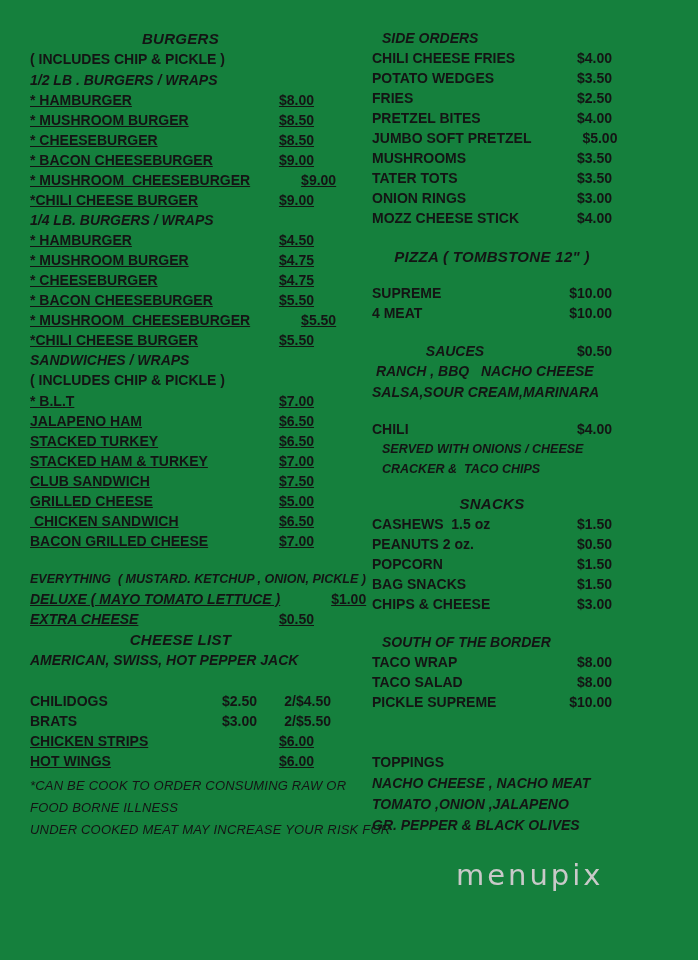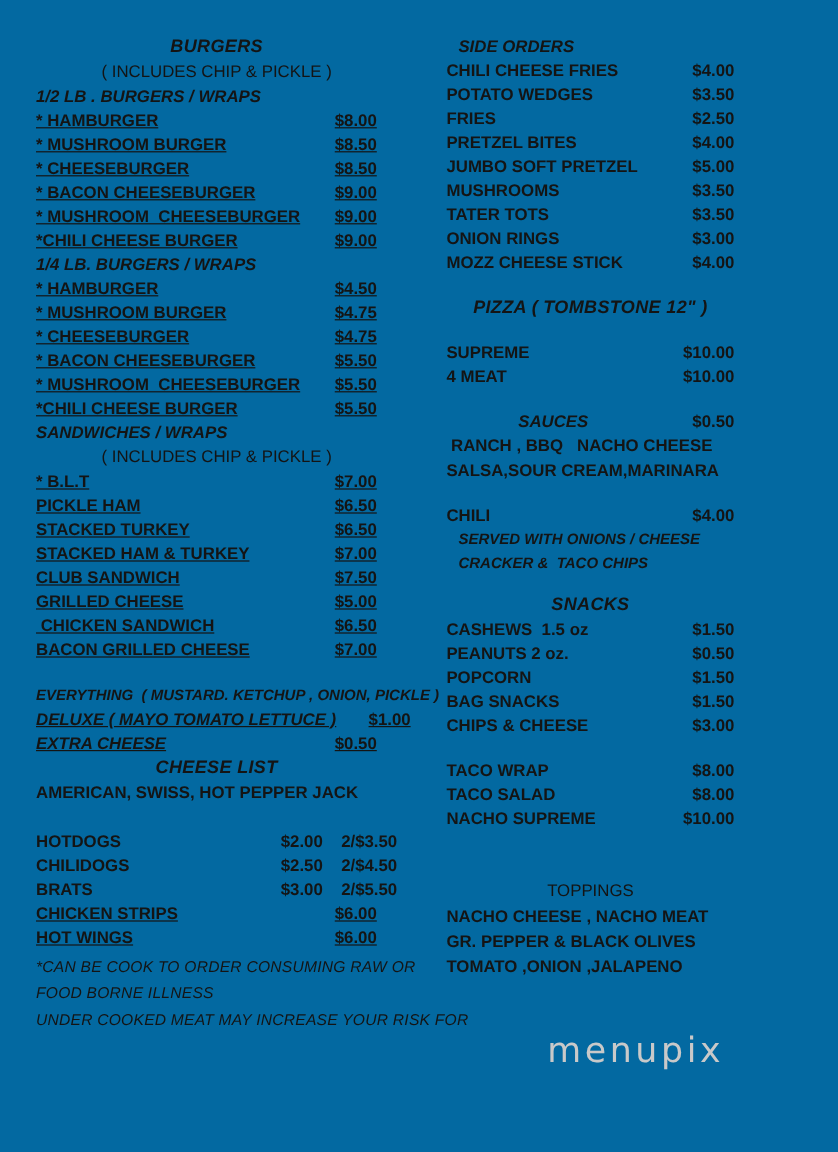--- a/index.html
+++ b/index.html
@@ -4,51 +4,51 @@
 <style>
   * { margin:0; padding:0; box-sizing:border-box; }
   html,body { width:698px; height:960px; }
   body {
     background:#ffffff;
     font-family:"Liberation Sans", sans-serif;
     color:#141414;
     position:relative;
     overflow:hidden;
   }
-  .page { position:absolute; inset:0; background:#0369a1; }
+  .page { position:absolute; inset:0; background:#15803d; }
   .col { position:absolute; top:28px; }
   .col-left  { left:30px;  width:301px; }
   .col-right { left:372px; width:240px; }
 
   .heading {
     text-align:center; font-weight:bold; font-style:italic;
     font-size:15px; line-height:21px; letter-spacing:.3px; white-space:pre;
   }
   .heading2 {
-    text-align:center; font-weight:normal;
+    font-weight:bold;
     font-size:14px; line-height:21px; white-space:pre;
   }
   .subheading {
     font-weight:bold; font-style:italic;
     font-size:14px; line-height:20px; white-space:pre;
   }
   .row {
     display:flex; align-items:flex-start;
-    font-weight:bold; font-size:14px; line-height:20px;
+    font-weight:bold; font-size:14px; line-height:20px;gap:12px;
   }
   .row .iname { white-space:pre; }
   .row .fill  { flex:1; }
   .row .price  { min-width:62px; text-align:right; white-space:pre; }
   .row .price2 { width:62px;     text-align:right; white-space:pre; }
   .col-left .row.single { padding-right:17px;text-decoration:underline; }
   .row.italic .iname { font-style:italic; }
   .row.center-name .iname { flex:1; text-align:center; }
 
   .text {
-    font-weight:bold; font-size:14px; line-height:21px; white-space:pre;
+    font-weight:bold; font-size:14px; line-height:21px; white-space:pre;font-style:italic;
   }
   .note {
     font-weight:bold; font-style:italic;
     font-size:12.5px; line-height:20px; white-space:pre;
   }
   .note.light {
     font-weight:normal; font-size:13px; line-height:22px; letter-spacing:.2px;
   }
   .indent { padding-left:10px; }
   .spacer { width:100%; }
@@ -129,21 +129,21 @@
         <span class="price">$5.50</span>
       </div>
       <div class="subheading">SANDWICHES / WRAPS</div>
       <div class="heading2">( INCLUDES CHIP &amp; PICKLE )</div>
       <div class="row  single">
         <span class="iname">* B.L.T</span>
         <span class="fill"></span>
         <span class="price">$7.00</span>
       </div>
       <div class="row  single">
-        <span class="iname">PICKLE HAM</span>
+        <span class="iname">JALAPENO HAM</span>
         <span class="fill"></span>
         <span class="price">$6.50</span>
       </div>
       <div class="row  single">
         <span class="iname">STACKED TURKEY</span>
         <span class="fill"></span>
         <span class="price">$6.50</span>
       </div>
       <div class="row  single">
         <span class="iname">STACKED HAM &amp; TURKEY</span>
@@ -178,26 +178,20 @@
         <span class="price">$1.00</span>
       </div>
       <div class="row italic single">
         <span class="iname">EXTRA CHEESE</span>
         <span class="fill"></span>
         <span class="price">$0.50</span>
       </div>
       <div class="heading">CHEESE LIST</div>
       <div class="text">AMERICAN, SWISS, HOT PEPPER JACK</div>
       <div class="spacer" style="height: 20px;"></div>
-      <div class="row">
-        <span class="iname">HOTDOGS</span>
-        <span class="fill"></span>
-        <span class="price">$2.00</span>
-        <span class="price2">2/$3.50</span>
-      </div>
       <div class="row">
         <span class="iname">CHILIDOGS</span>
         <span class="fill"></span>
         <span class="price">$2.50</span>
         <span class="price2">2/$4.50</span>
       </div>
       <div class="row">
         <span class="iname">BRATS</span>
         <span class="fill"></span>
         <span class="price">$3.00</span>
@@ -314,35 +308,36 @@
         <span class="iname">BAG SNACKS</span>
         <span class="fill"></span>
         <span class="price">$1.50</span>
       </div>
       <div class="row  single">
         <span class="iname">CHIPS &amp; CHEESE</span>
         <span class="fill"></span>
         <span class="price">$3.00</span>
       </div>
       <div class="spacer" style="height: 18px;"></div>
+      <div class="subheading indent">SOUTH OF THE BORDER</div>
       <div class="row  single">
         <span class="iname">TACO WRAP</span>
         <span class="fill"></span>
         <span class="price">$8.00</span>
       </div>
       <div class="row  single">
         <span class="iname">TACO SALAD</span>
         <span class="fill"></span>
         <span class="price">$8.00</span>
       </div>
       <div class="row  single">
-        <span class="iname">NACHO SUPREME</span>
+        <span class="iname">PICKLE SUPREME</span>
         <span class="fill"></span>
         <span class="price">$10.00</span>
       </div>
       <div class="spacer" style="height: 40px;"></div>
       <div class="heading2">TOPPINGS</div>
       <div class="text">NACHO CHEESE , NACHO MEAT</div>
+      <div class="text">TOMATO ,ONION ,JALAPENO</div>
       <div class="text">GR. PEPPER &amp; BLACK OLIVES</div>
-      <div class="text">TOMATO ,ONION ,JALAPENO</div>
     </div>
   <div class="watermark">menupix</div>
 </div>
 
 </body></html>

